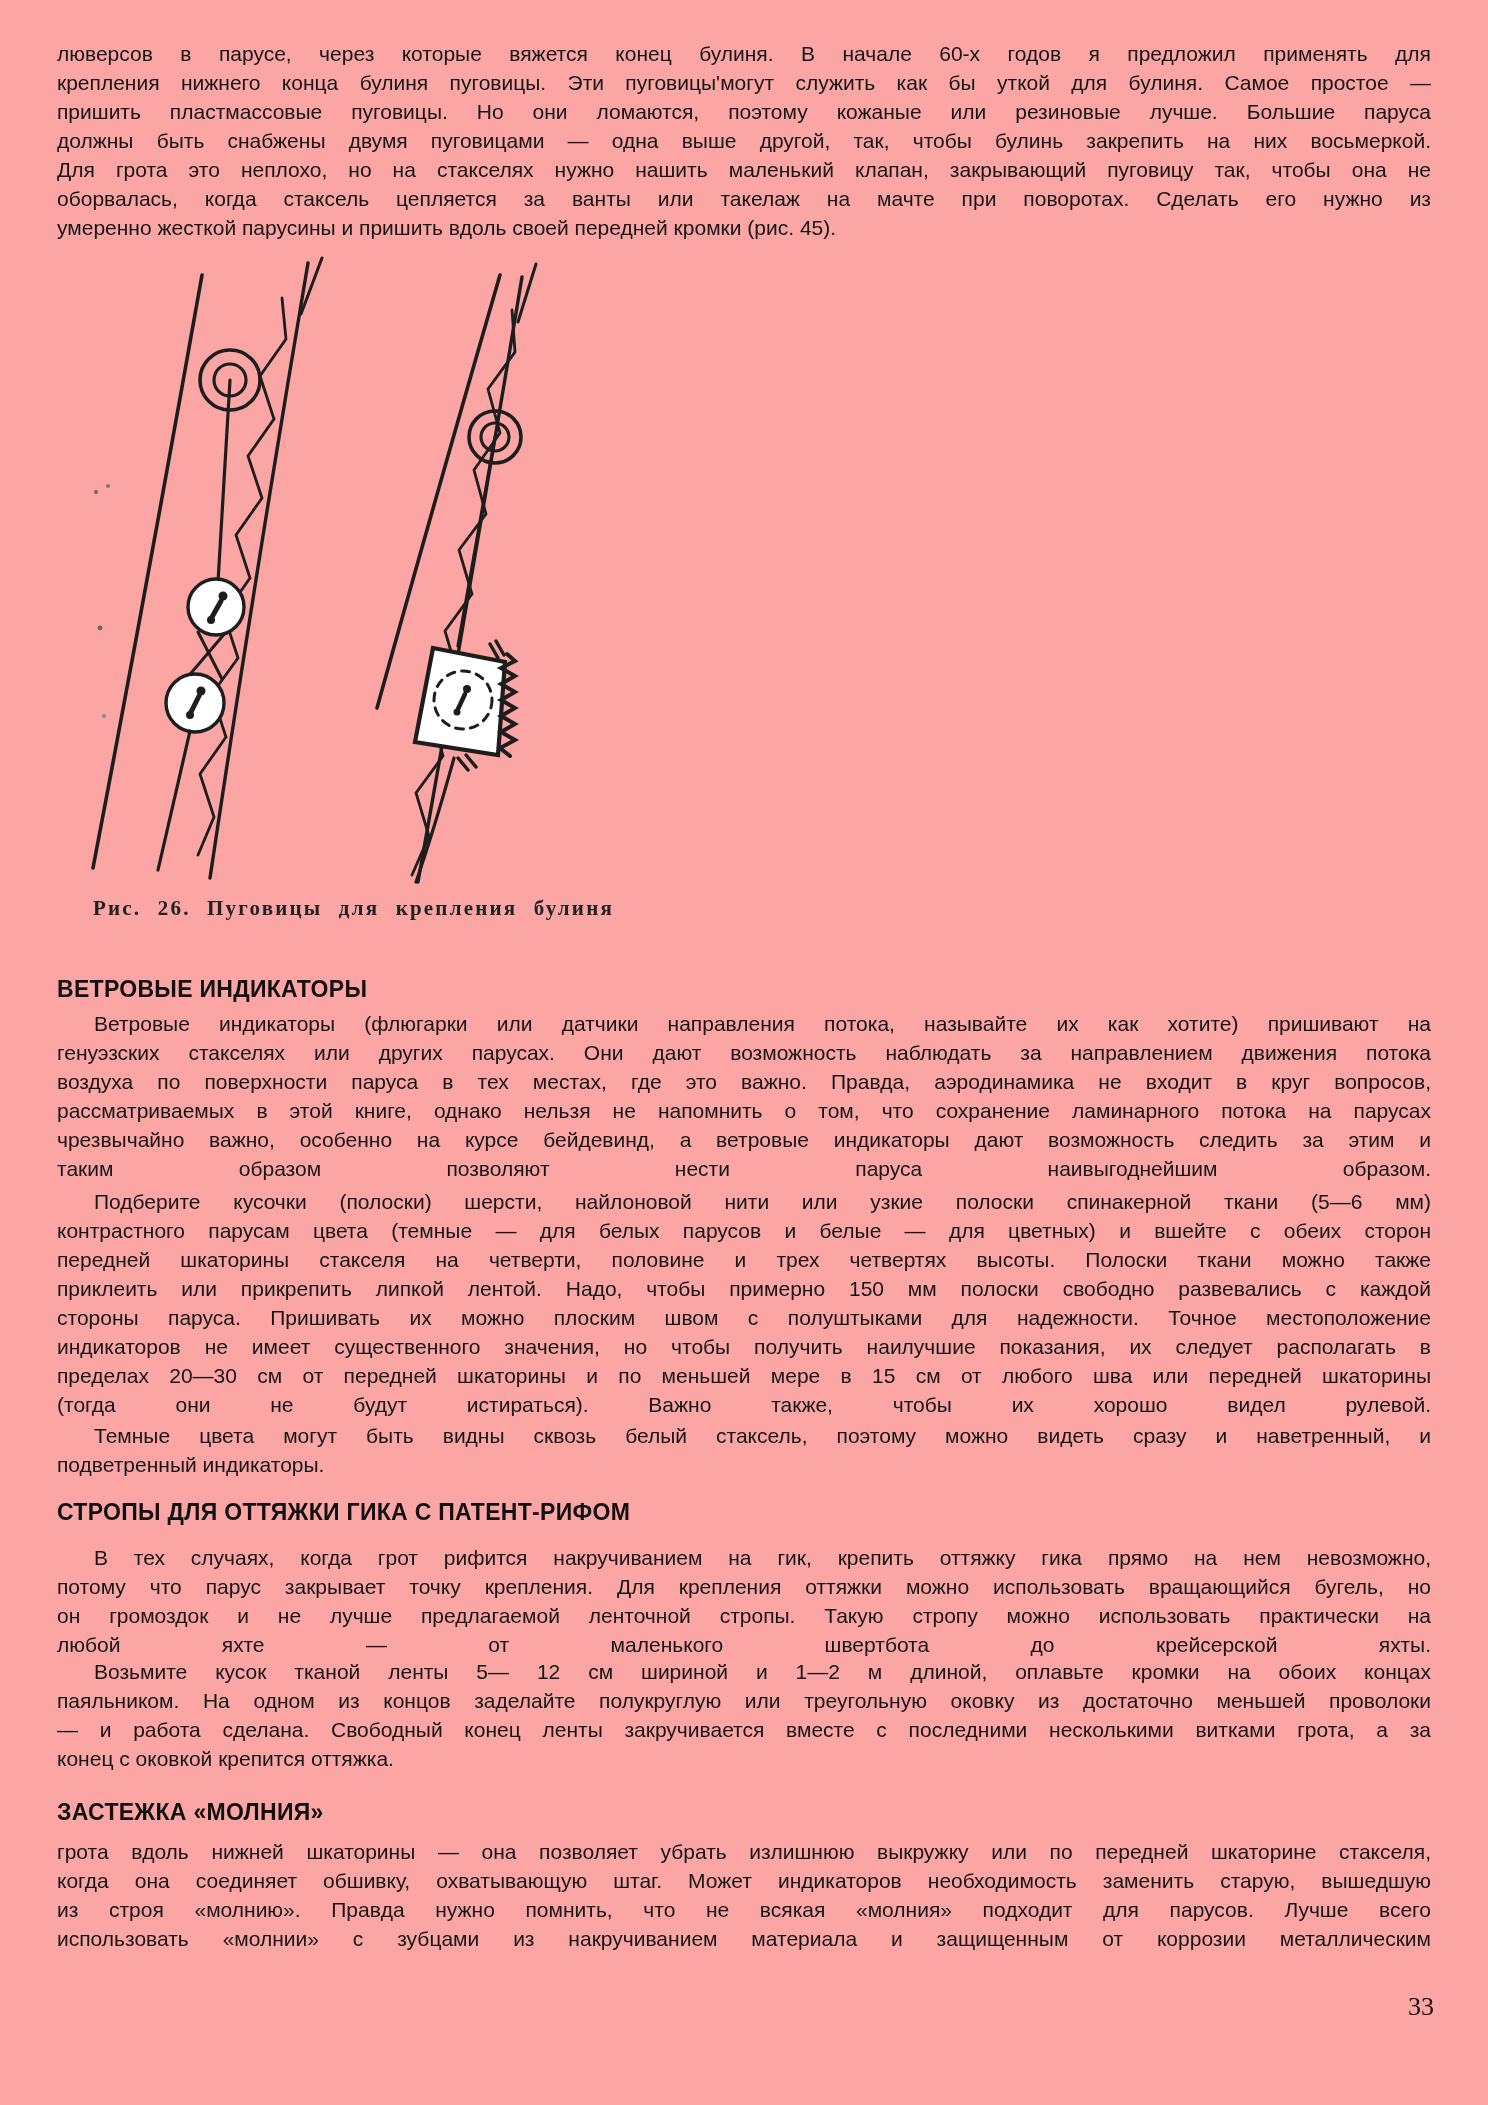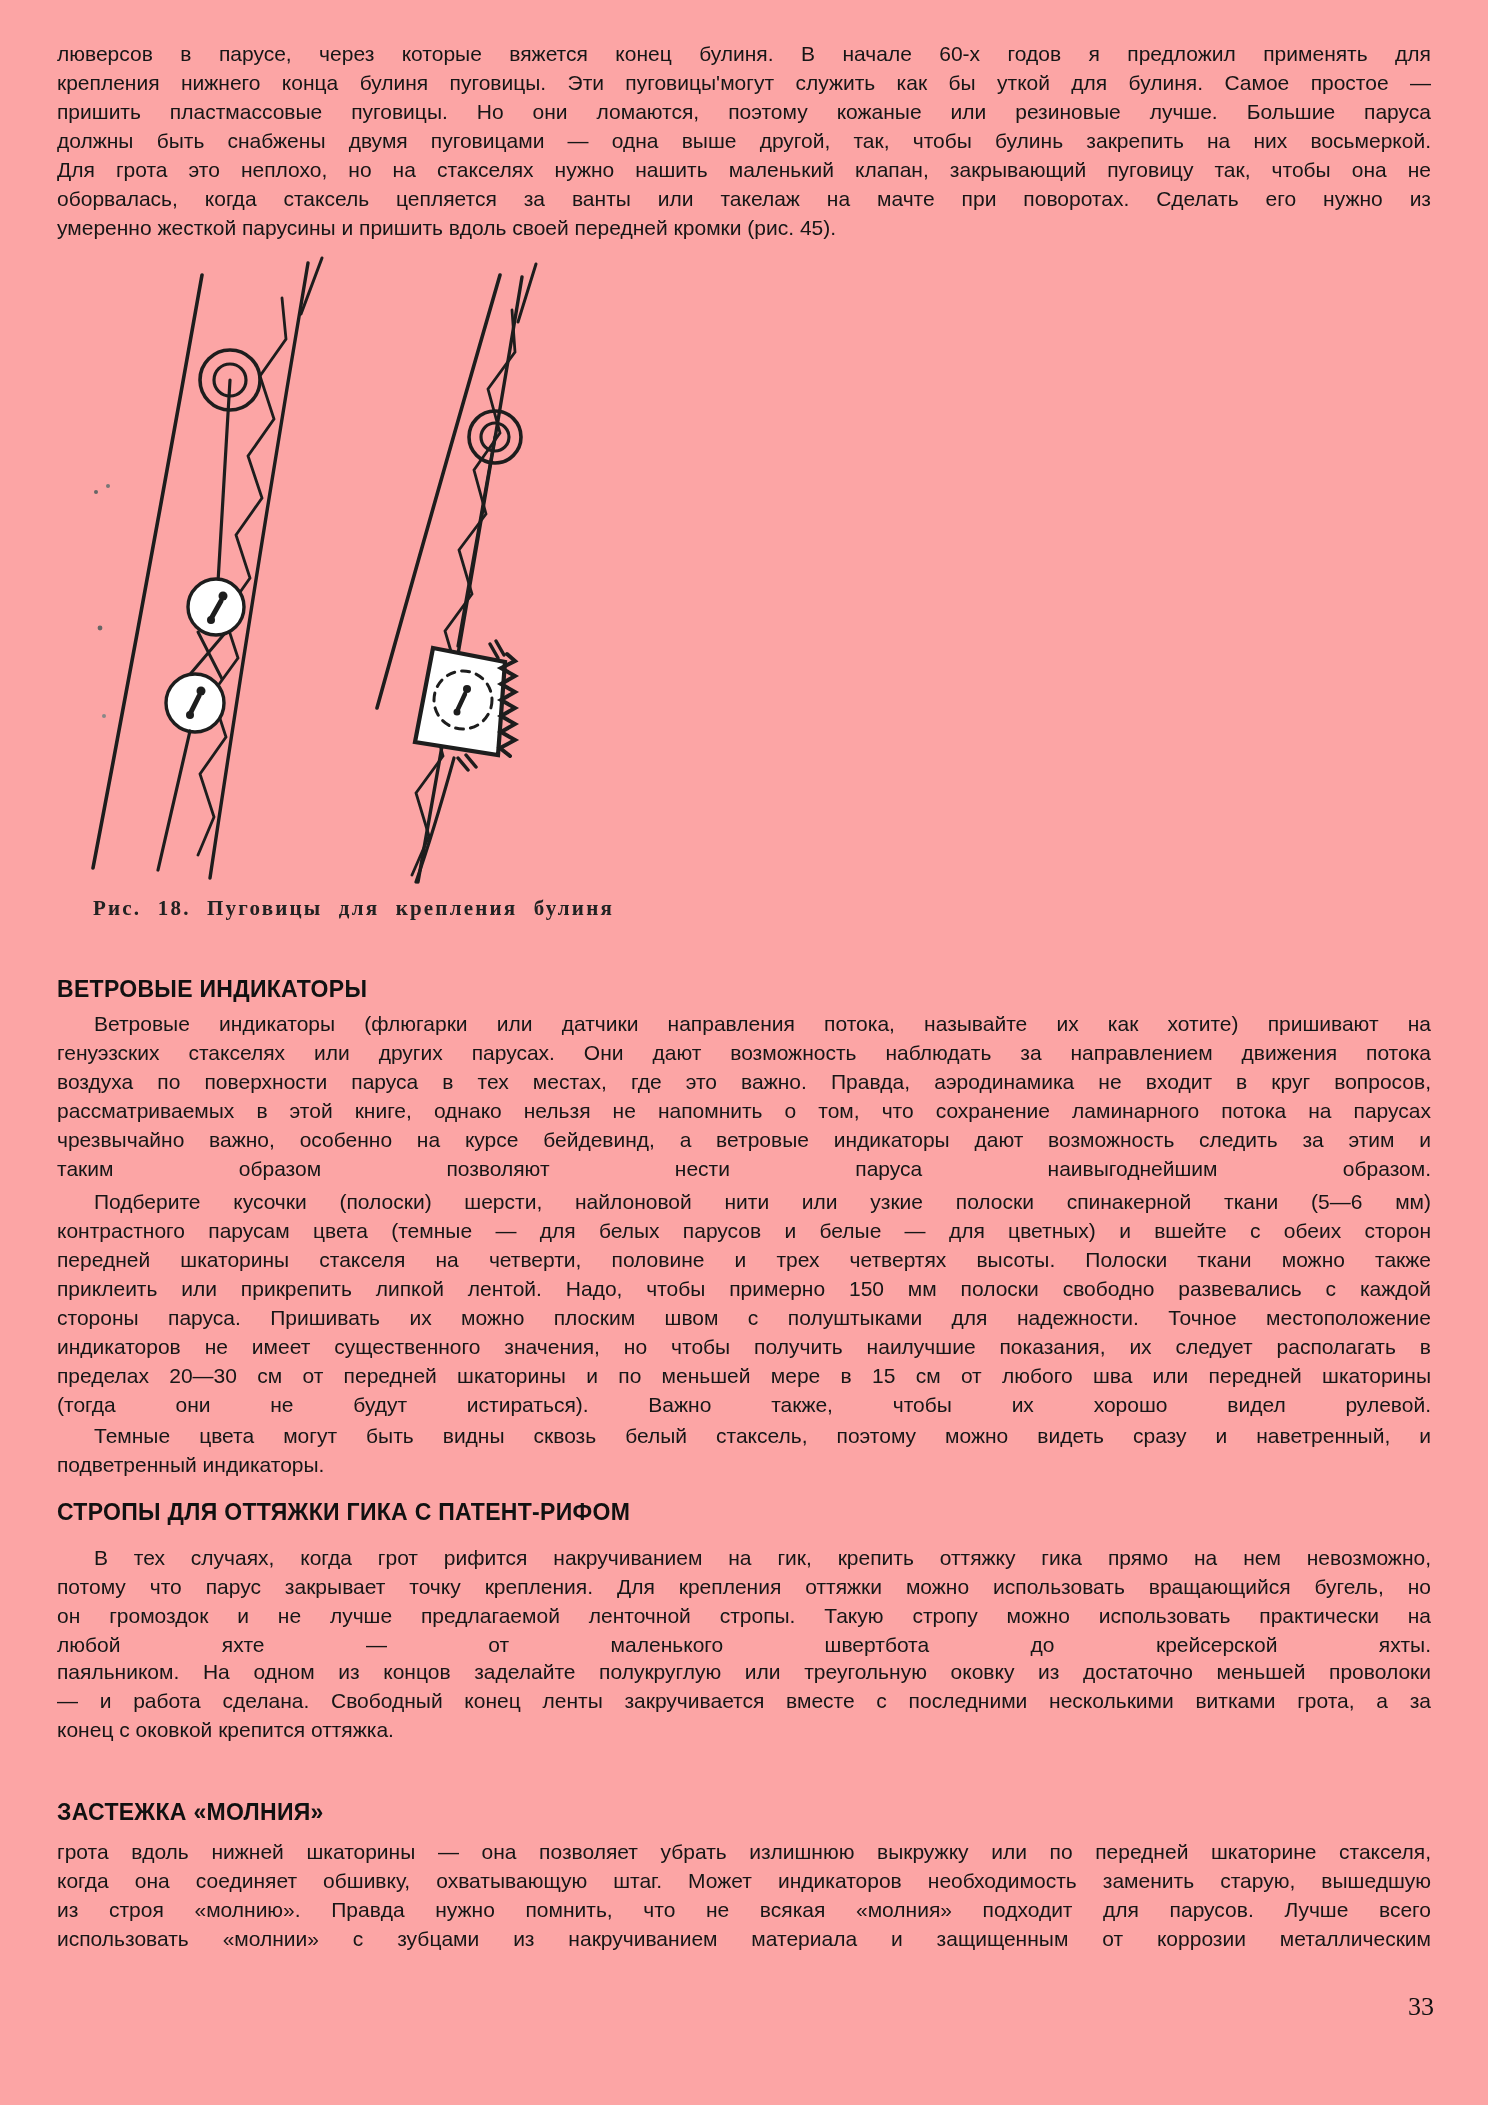--- a/index.html
+++ b/index.html
@@ -100,21 +100,21 @@
           <path class="stk" stroke-width="4.5" d="M405,464 L398,479"></path>
           <circle cx="397" cy="482" r="3.5" fill="#1d1d1d"></circle>
         </g>
 
         <polyline class="stk" stroke-width="4" points="447,424 455,431 441,438 455,446 441,454 455,462 441,470 455,478 441,486 455,494 441,502 455,510 440,518 450,526"></polyline>
         <path class="stk" stroke-width="3.5" d="M430,414 L438,428 M436,411 L444,425"></path>
         <path class="stk" stroke-width="3.5" d="M398,528 L408,540 M406,525 L416,537"></path>
       </g>
     </svg>
   </div>
-  <div class="figcaption">Рис. 18. Пуговицы для крепления булиня</div>
+  <div class="figcaption">Рис. 26. Пуговицы для крепления булиня</div>
 
   <div class="hd" style="top:974px">ВЕТРОВЫЕ ИНДИКАТОРЫ</div>
 
   <div class="tblock" style="top:1009px">
     <div class="ln ind">Ветровые индикаторы (флюгарки или датчики направления потока, называйте их как хотите) пришивают на</div>
     <div class="ln">генуэзских стакселях или других парусах. Они дают возможность наблюдать за направлением движения потока</div>
     <div class="ln">воздуха по поверхности паруса в тех местах, где это важно. Правда, аэродинамика не входит в круг вопросов,</div>
     <div class="ln">рассматриваемых в этой книге, однако нельзя не напомнить о том, что сохранение ламинарного потока на парусах</div>
     <div class="ln">чрезвычайно важно, особенно на курсе бейдевинд, а ветровые индикаторы дают возможность следить за этим и</div>
     <div class="ln">таким образом позволяют нести паруса наивыгоднейшим образом.</div>
@@ -139,20 +139,21 @@
   <div class="hd" style="top:1497px">СТРОПЫ ДЛЯ ОТТЯЖКИ ГИКА С ПАТЕНТ-РИФОМ</div>
 
   <div class="tblock" style="top:1543px">
     <div class="ln ind">В тех случаях, когда грот рифится накручиванием на гик, крепить оттяжку гика прямо на нем невозможно,</div>
     <div class="ln">потому что парус закрывает точку крепления. Для крепления оттяжки можно использовать вращающийся бугель, но</div>
     <div class="ln">он громоздок и не лучше предлагаемой ленточной стропы. Такую стропу можно использовать практически на</div>
     <div class="ln">любой яхте — от маленького швертбота до крейсерской яхты.</div>
   </div>
 
   <div class="tblock" style="top:1657px">
+    <div class="ln ind">Возьмите кусок тканой ленты 5— 12 см шириной и 1—2 м длиной, оплавьте кромки на обоих концах</div>
     <div class="ln">паяльником. На одном из концов заделайте полукруглую или треугольную оковку из достаточно меньшей проволоки</div>
     <div class="ln">— и работа сделана. Свободный конец ленты закручивается вместе с последними несколькими витками грота, а за</div>
     <div class="ln noj">конец с оковкой крепится оттяжка.</div>
   </div>
 
   <div class="hd" style="top:1797px">ЗАСТЕЖКА «МОЛНИЯ»</div>
 
   <div class="tblock" style="top:1837px">
     <div class="ln">грота вдоль нижней шкаторины — она позволяет убрать излишнюю выкружку или по передней шкаторине стакселя,</div>
     <div class="ln">когда она соединяет обшивку, охватывающую штаг. Может индикаторов необходимость заменить старую, вышедшую</div>

